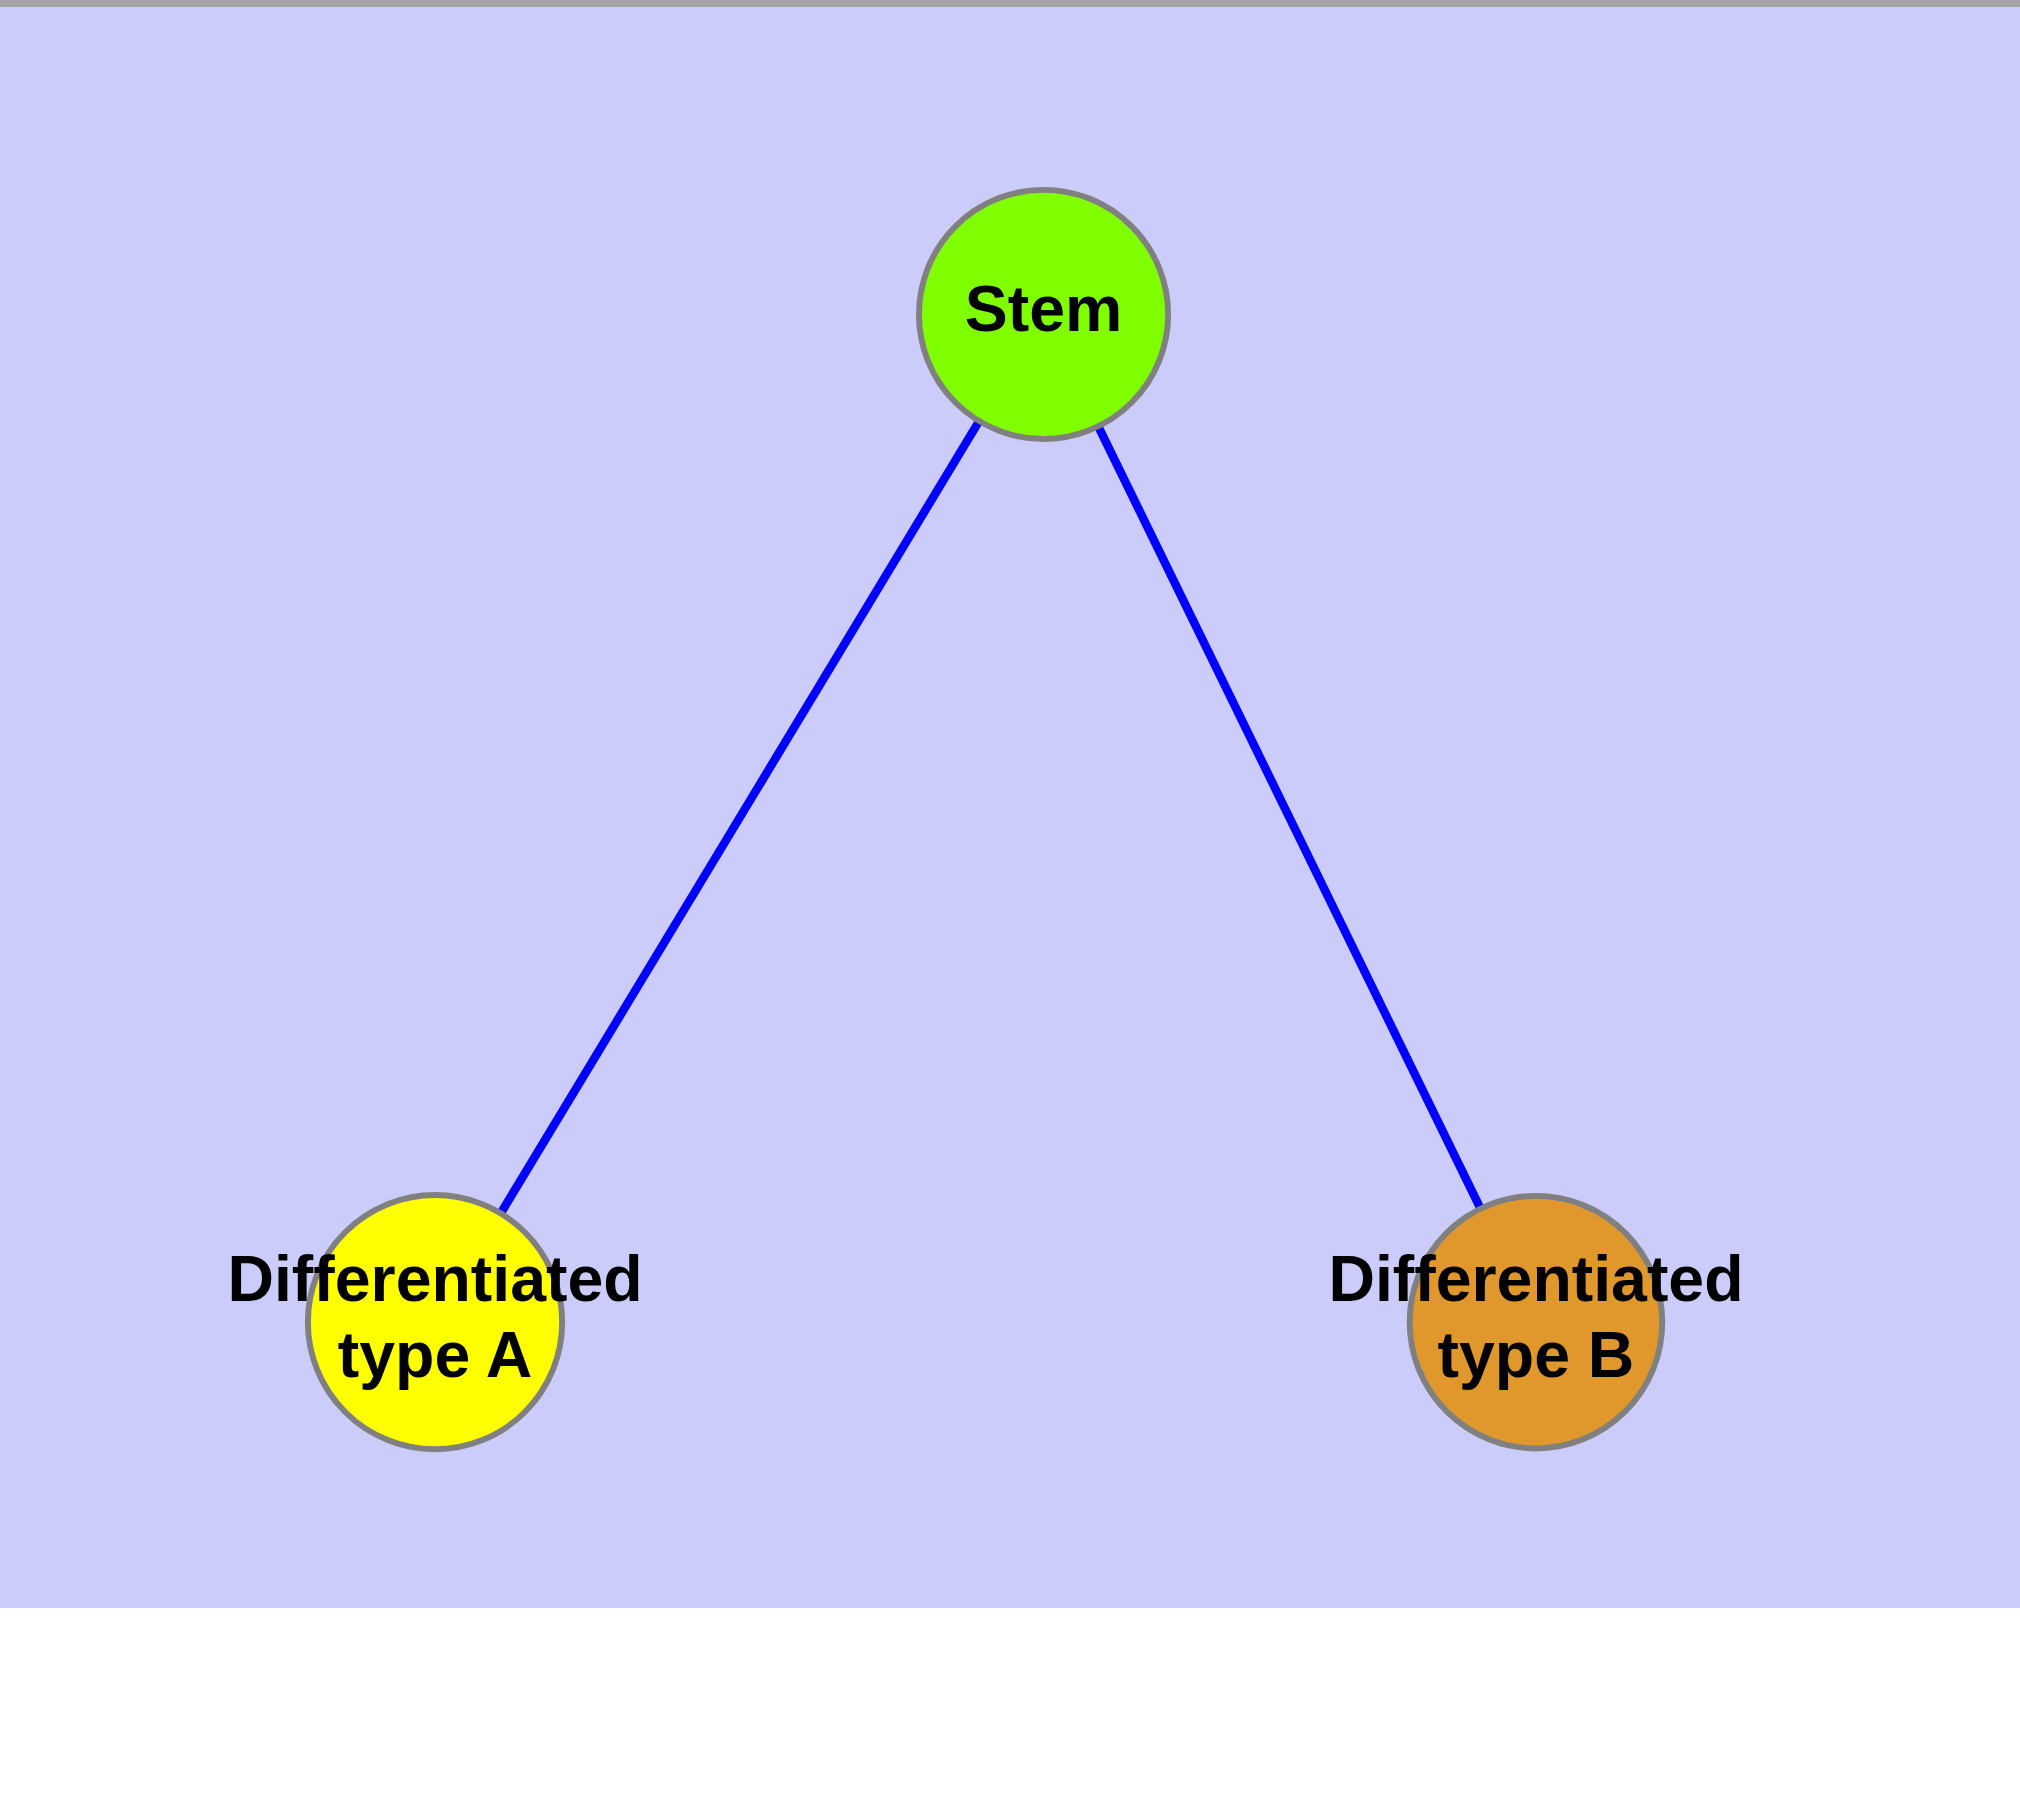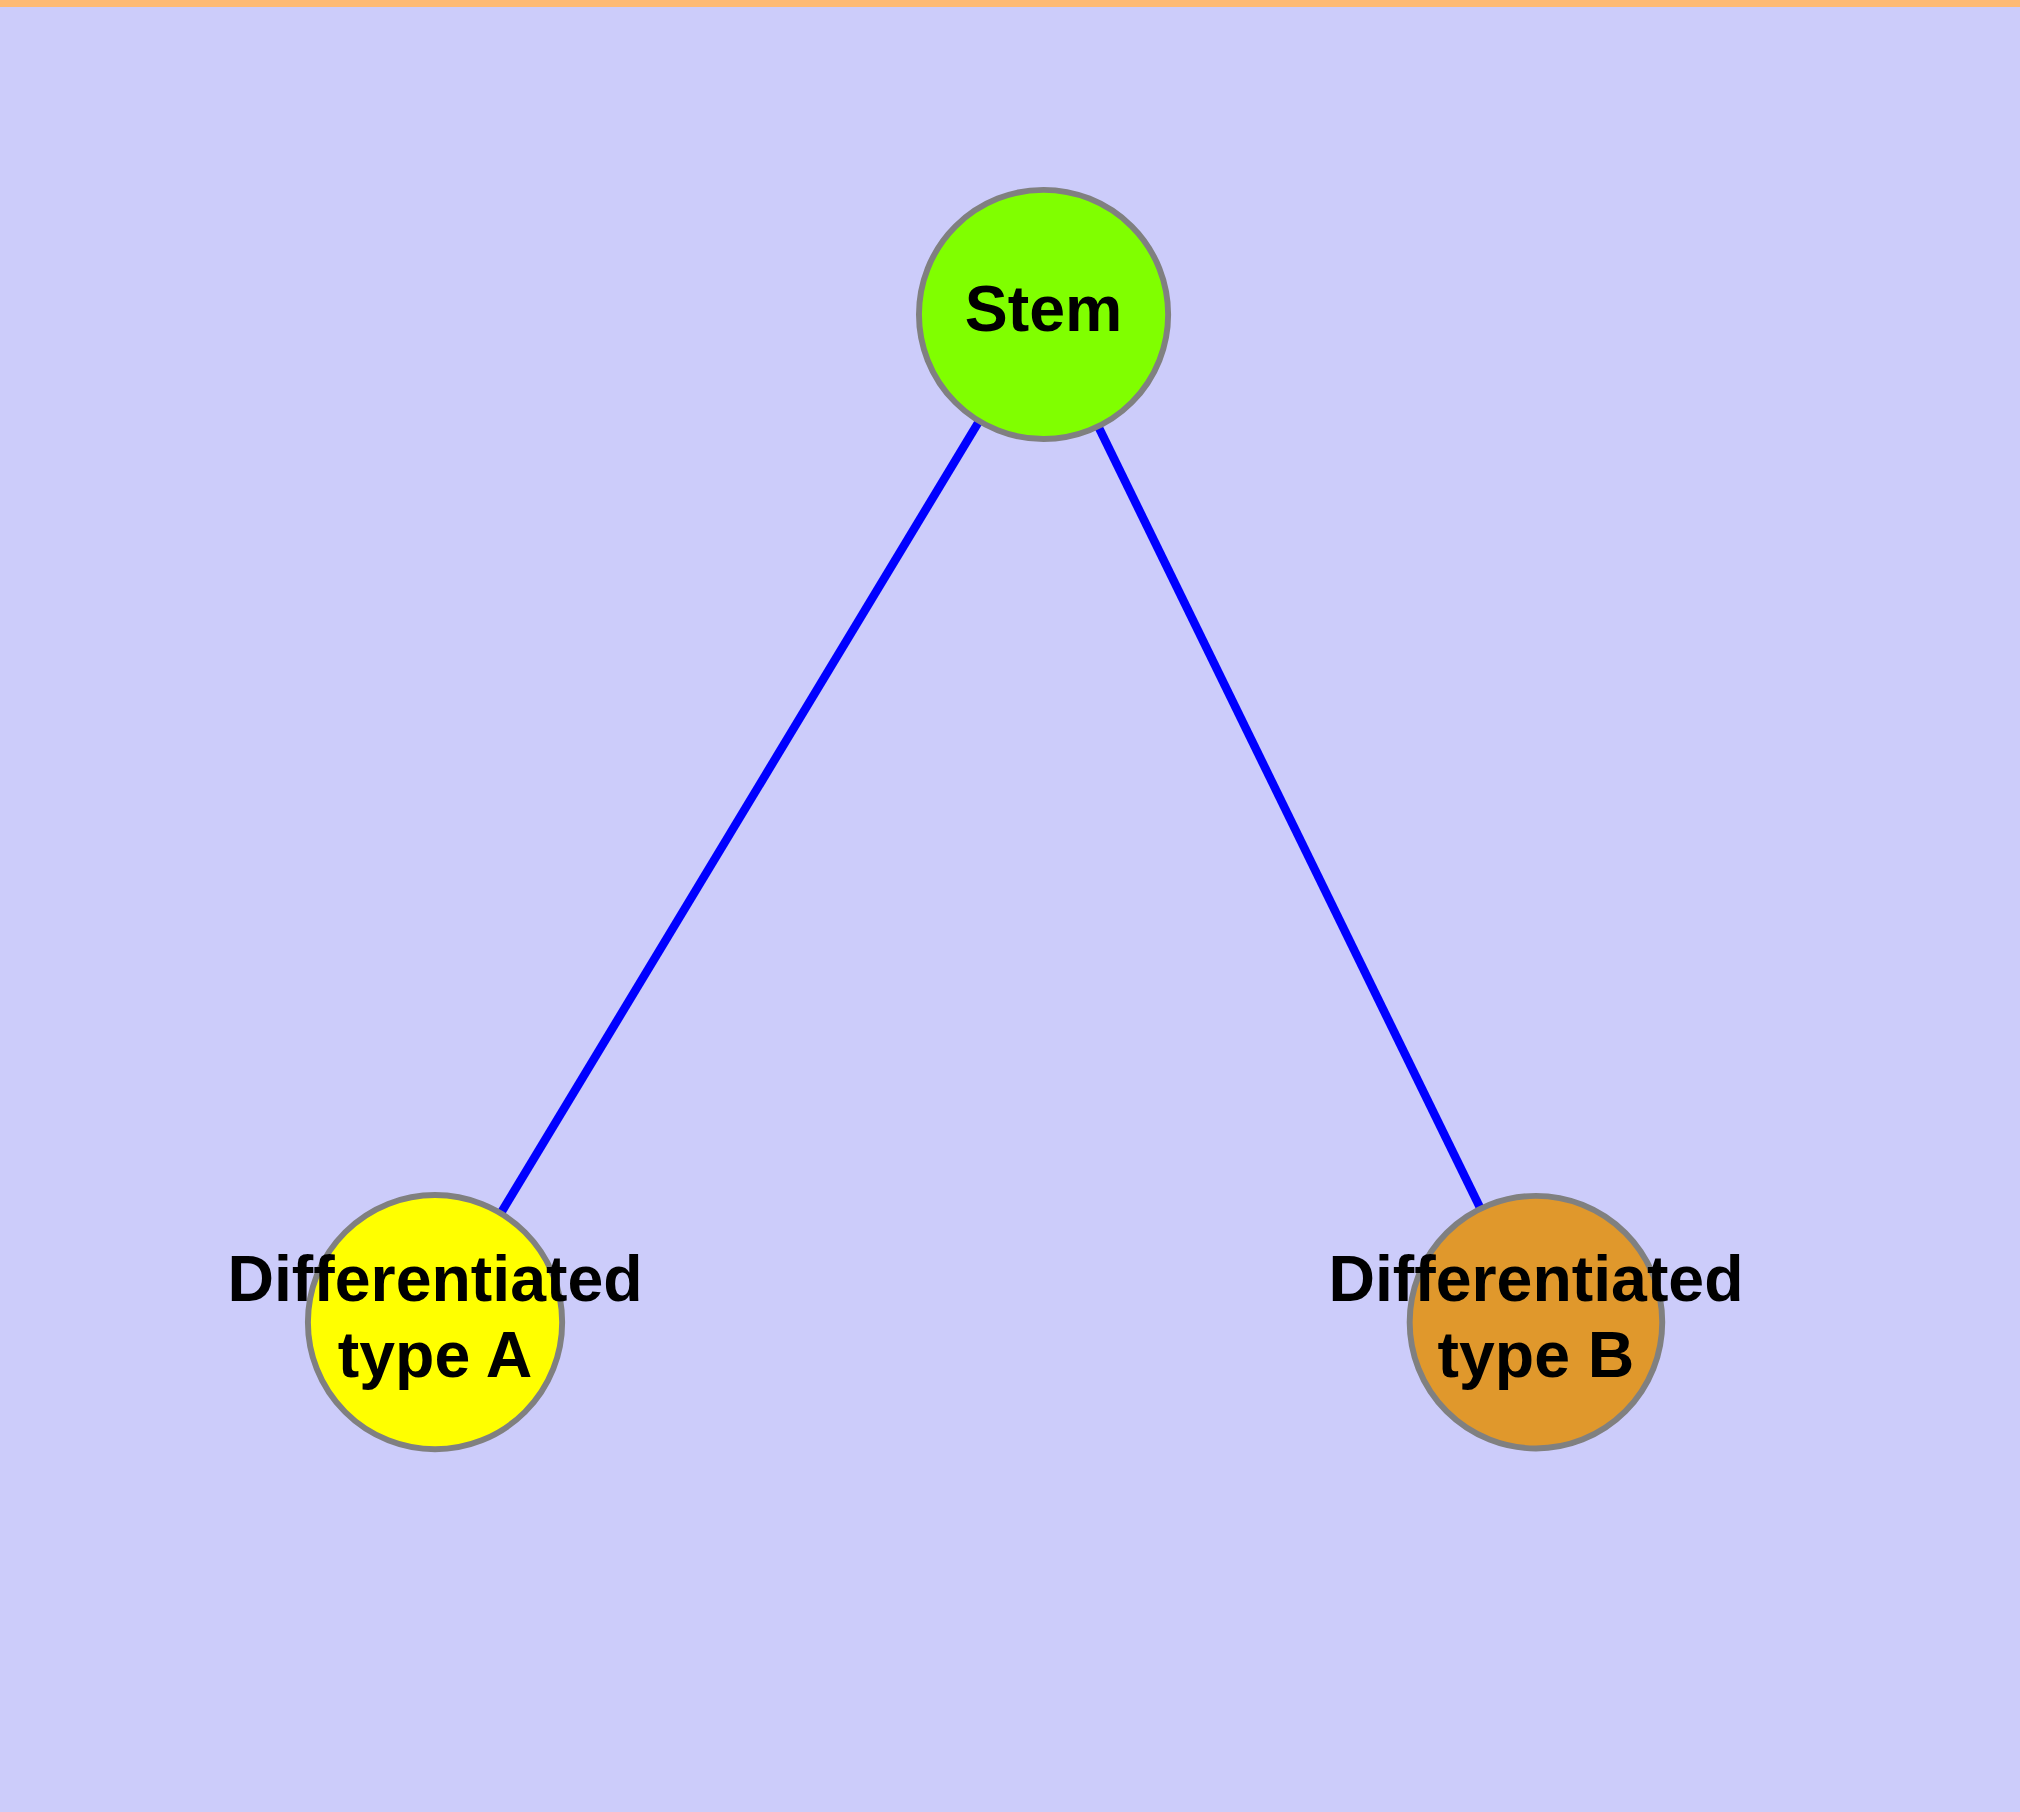--- a/index.html
+++ b/index.html
@@ -3,22 +3,22 @@
 <meta charset="utf-8">
 <style>
   html, body {
     margin: 0;
     padding: 0;
     background: #ffffff;
   }
   #canvas {
     position: relative;
     width: 2021px;
-    height: 1812px;
-    background: #fdba74;
+    height: 1608px;
+    background: #a3a3a3;
     overflow: hidden;
     font-family: "Liberation Sans", sans-serif;
   }
   #plot-area {
     position: absolute;
     left: 0;
     top: 6.8px;
     width: 2021px;
     height: 1805px;
     background: #ccccfa;

